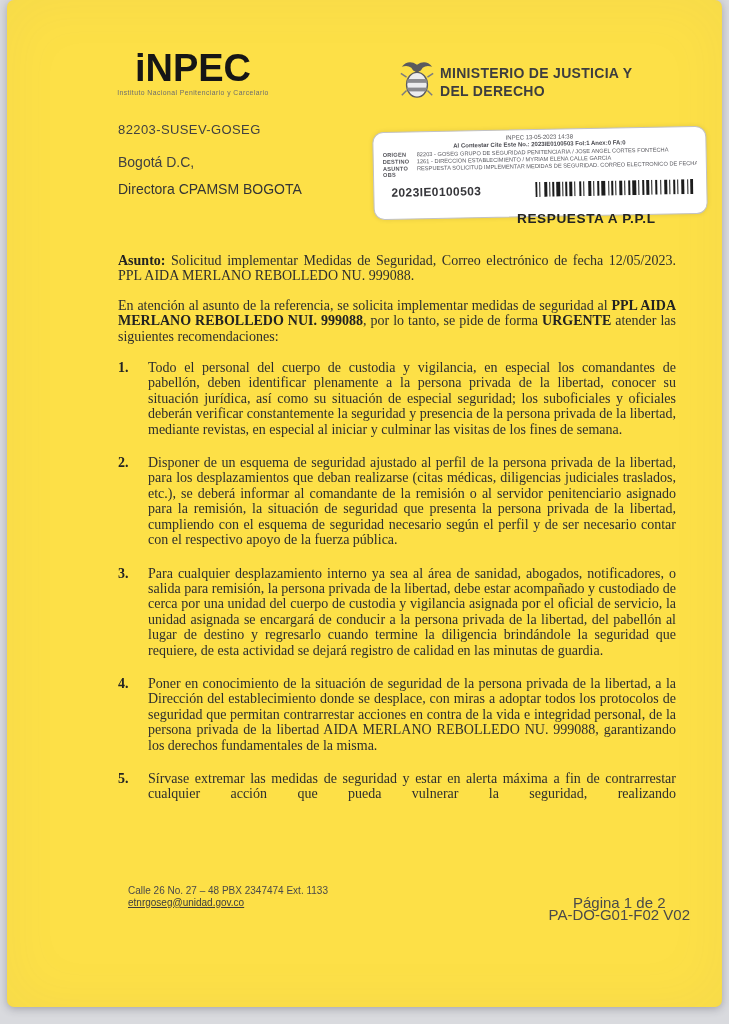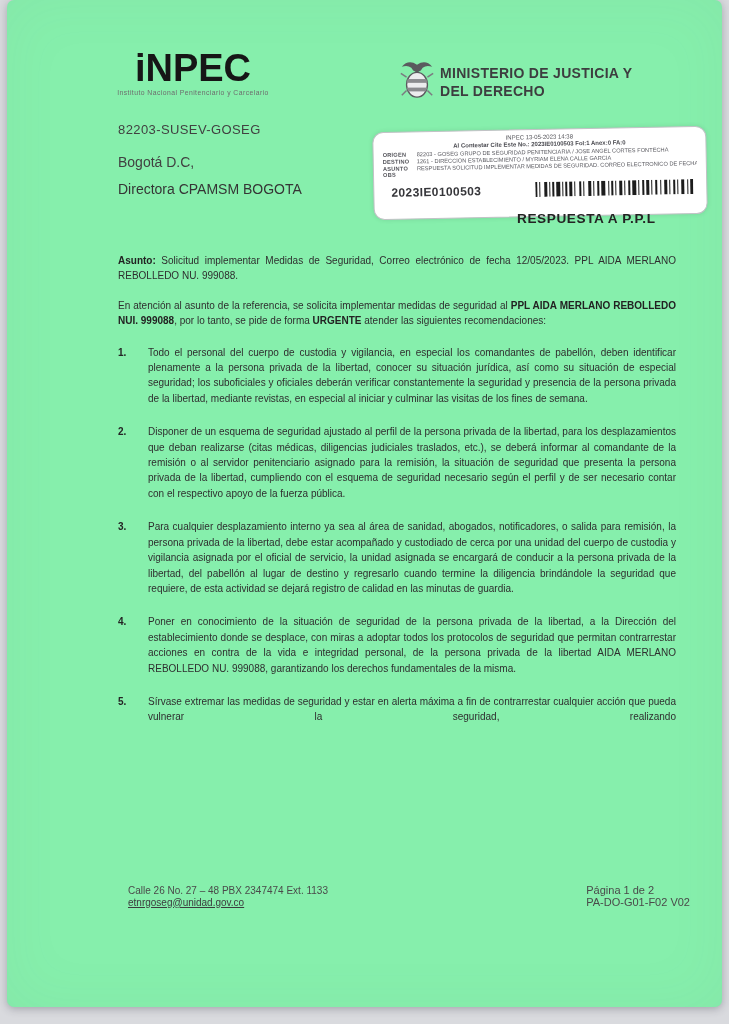--- a/index.html
+++ b/index.html
@@ -3,21 +3,21 @@
 <meta charset="utf-8">
 <style>
   html,body { margin:0; padding:0; }
   body {
     width:729px; height:1024px; overflow:hidden; position:relative;
     background:#d9dade;
     font-family:"Liberation Sans", sans-serif;
   }
   .page {
     position:absolute; left:7px; top:0; width:715px; height:1007px;
-    background:#86efac; border-radius:7px;
+    background:#fde047; border-radius:7px;
     box-shadow:0 2px 8px rgba(40,40,60,.30), inset 0 0 60px rgba(120,120,130,.06);
   }
   .abs { position:absolute; }
 
   
   .logo-block { left:96px; top:48px; width:180px; text-align:center; }
   .inpec-word {
     font-size:38px; font-weight:900; color:#161616; letter-spacing:0px;
     line-height:40px; font-family:"Liberation Sans", sans-serif;
   }
@@ -43,35 +43,35 @@
   .stamp-value { flex:1; white-space:nowrap; overflow:hidden; }
   .stamp-bottom { display:flex; justify-content:space-between; align-items:center; margin-top:6px; padding:0 4px 0 8px; }
   .stamp-docnum { font-size:12px; font-weight:bold; color:#36363a; letter-spacing:.4px; }
   .barcode { display:block; }
 
   .recipient { left:111px; top:181px; font-size:14px; color:#353535; line-height:17px; }
   .recipient .name { font-weight:bold; font-size:14.6px; color:#222; }
   .notify-label { left:510px; top:211px; font-size:13.6px; font-weight:bold; color:#232323; letter-spacing:.6px; }
 
   
-  .main { left:111px; top:253px; width:558px; font-size:10px; color:#2e2e2e; }
+  .main { left:111px; top:253px; width:558px; font-size:14px; color:#2e2e2e;font-family:Liberation Serif, serif; }
   .para { text-align:justify; line-height:15.4px; margin:0; }
   .subject-para { margin-bottom:14px; }
   .intro-para { margin-bottom:16px; }
   .bold { font-weight:bold; color:#222; }
   .item { display:flex; margin-bottom:18px; }
   .item:last-child { margin-bottom:0; }
   .item-num { width:30px; flex-shrink:0; font-weight:bold; color:#242424; line-height:15.4px; }
   .item-text { flex:1; text-align:justify; line-height:15.4px; }
   .item-text.cont { text-align-last:justify; }
 
   
   .footer { left:83px; top:885px; width:600px; display:flex; justify-content:space-between; }
   .footer-left { font-size:10px; color:#4a4a4a; line-height:11.5px;margin-left:38px; }
-  .footer-right { font-size:11px; color:#4a4a4a; line-height:11.5px; text-align:left; }
+  .footer-right { font-size:15px; color:#4a4a4a; line-height:11.5px; text-align:center;margin-top:12px; }
   .email-link { color:#3c3c3e; text-decoration:underline; cursor:pointer; }
 </style>
 </head>
 <body>
 
 <div class="page">
 
   <div class="abs logo-block">
     <div class="inpec-word">iNPEC</div>
     <div class="inpec-tagline">Instituto Nacional Penitenciario y Carcelario</div>

